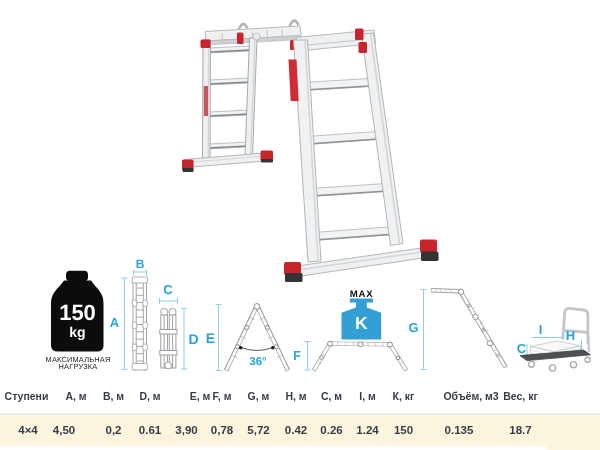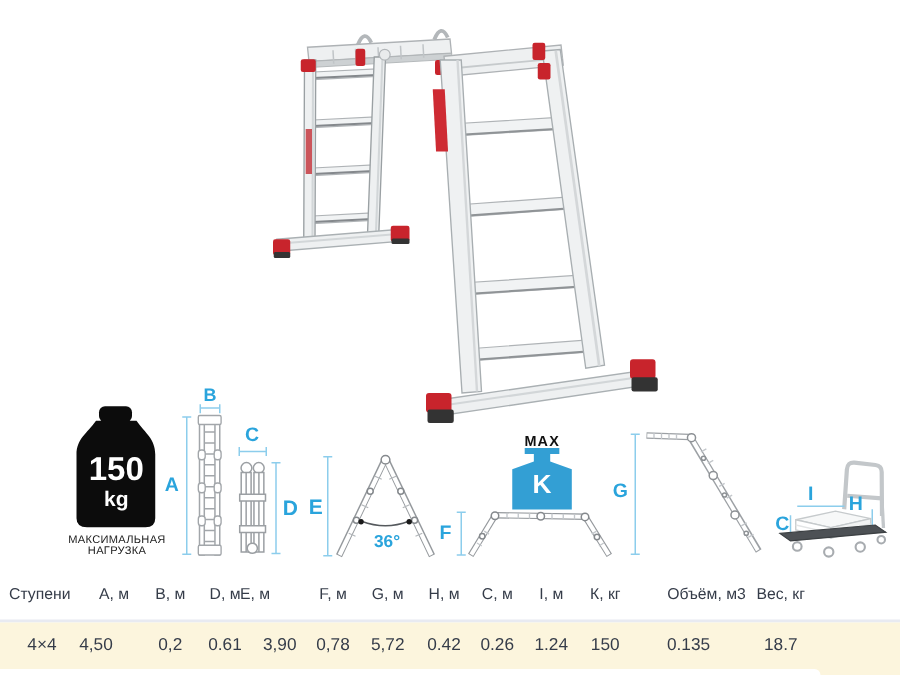--- a/index.html
+++ b/index.html
@@ -1,21 +1,21 @@
 <!DOCTYPE html>
 <html><head>
 <meta charset="utf-8">
 <style>
   html,body{margin:0;padding:0;}
   body{width:600px;height:450px;background:#ffffff;font-family:"Liberation Sans",sans-serif;overflow:hidden;position:relative;}
   svg text{text-rendering:geometricPrecision;}
   #stage{position:absolute;left:0;top:0;width:600px;height:450px;}
   .abs{position:absolute;}
-  .hdr{position:absolute;top:389px;height:14px;line-height:14px;font-size:10.5px;font-weight:normal;color:#353c49;text-align:center;transform:translateX(-50%);white-space:nowrap;}
-  .val{position:absolute;top:423px;height:15px;line-height:15px;font-size:11.5px;font-weight:normal;color:#353c49;text-align:center;transform:translateX(-50%);white-space:nowrap;}
+  .hdr{position:absolute;top:389px;height:14px;line-height:14px;font-size:10.5px;font-weight:bold;color:#353c49;text-align:center;transform:translateX(-50%);white-space:nowrap;}
+  .val{position:absolute;top:423px;height:15px;line-height:15px;font-size:11.5px;font-weight:bold;color:#353c49;text-align:center;transform:translateX(-50%);white-space:nowrap;}
 </style>
 </head>
 <body>
 <div id="stage">
 
 <svg class="abs" style="left:0;top:0" width="600" height="390" viewBox="0 0 600 390">
 
   <g stroke="#b3b7ba" stroke-width="2.6" fill="none">
     <path d="M238.5 30 q4.5 -11 9 -1.5"></path>
     <path d="M289.5 26.5 q4.5 -11 9 -1.5"></path>
@@ -347,21 +347,21 @@
       <circle cx="587.5" cy="359.8" r="2.5"></circle>
     </g>
   </g>
 </svg>
 
 <div>
   <div class="hdr" style="left:26.5px">Ступени</div>
   <div class="hdr" style="left:76px">А, м</div>
   <div class="hdr" style="left:113.5px">В, м</div>
   <div class="hdr" style="left:150px">D, м</div>
-  <div class="hdr" style="left:170px">Е, м</div>
+  <div class="hdr" style="left:200px">Е, м</div>
   <div class="hdr" style="left:222px">F, м</div>
   <div class="hdr" style="left:258.5px">G, м</div>
   <div class="hdr" style="left:296px">Н, м</div>
   <div class="hdr" style="left:331.5px">С, м</div>
   <div class="hdr" style="left:367.5px">I, м</div>
   <div class="hdr" style="left:403.5px">К, кг</div>
   <div class="hdr" style="left:471px">Объём, м3</div>
   <div class="hdr" style="left:520.5px">Вес, кг</div>
 </div>
 

